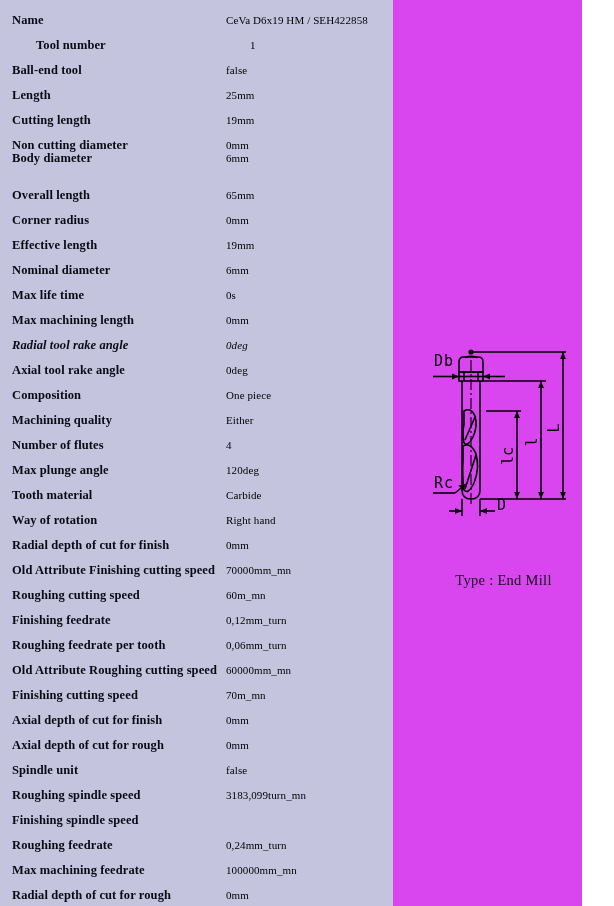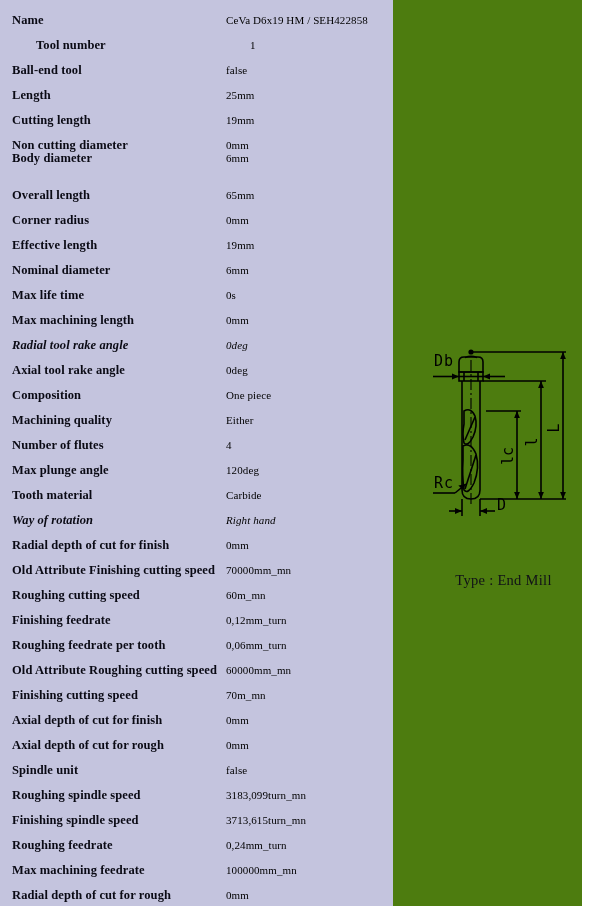--- a/index.html
+++ b/index.html
@@ -52,21 +52,21 @@
     letter-spacing: 0.1px;
   }
 
   
   #drawing-panel {
     position: absolute;
     left: 393px;
     top: 0;
     width: 189px;
     height: 906px;
-    background: #4d7c0f;
+    background: #d946ef;
   }
   #tool-svg {
     position: absolute;
     left: 40px;
     top: 338px;
   }
   #type-caption {
     position: absolute;
     left: 0;
     top: 572px;
@@ -157,21 +157,21 @@
         <span class="prop-value">4</span>
       </div>
       <div class="prop-row" style="top: 458px;">
         <span class="prop-label">Max plunge angle</span>
         <span class="prop-value">120deg</span>
       </div>
       <div class="prop-row" style="top: 483px;">
         <span class="prop-label">Tooth material</span>
         <span class="prop-value">Carbide</span>
       </div>
-      <div class="prop-row" style="top: 508px; font-style: italic;">
+      <div class="prop-row" style="top: 508px;">
         <span class="prop-label">Way of rotation</span>
         <span class="prop-value">Right hand</span>
       </div>
       <div class="prop-row" style="top: 533px;">
         <span class="prop-label">Radial depth of cut for finish</span>
         <span class="prop-value">0mm</span>
       </div>
       <div class="prop-row" style="top: 558px;">
         <span class="prop-label">Old Attribute Finishing cutting speed</span>
         <span class="prop-value">70000mm_mn</span>
@@ -207,21 +207,20 @@
       <div class="prop-row" style="top: 758px;">
         <span class="prop-label">Spindle unit</span>
         <span class="prop-value">false</span>
       </div>
       <div class="prop-row" style="top: 783px;">
         <span class="prop-label">Roughing spindle speed</span>
         <span class="prop-value">3183,099turn_mn</span>
       </div>
       <div class="prop-row" style="top: 808px;">
         <span class="prop-label">Finishing spindle speed</span>
-        <span class="prop-value">3713,615turn_mn</span>
       </div>
       <div class="prop-row" style="top: 833px; padding-left: 18px;">
         <span class="prop-label">Roughing feedrate</span>
         <span class="prop-value">0,24mm_turn</span>
       </div>
       <div class="prop-row" style="top: 858px;">
         <span class="prop-label">Max machining feedrate</span>
         <span class="prop-value">100000mm_mn</span>
       </div>
       <div class="prop-row" style="top: 883px;">

